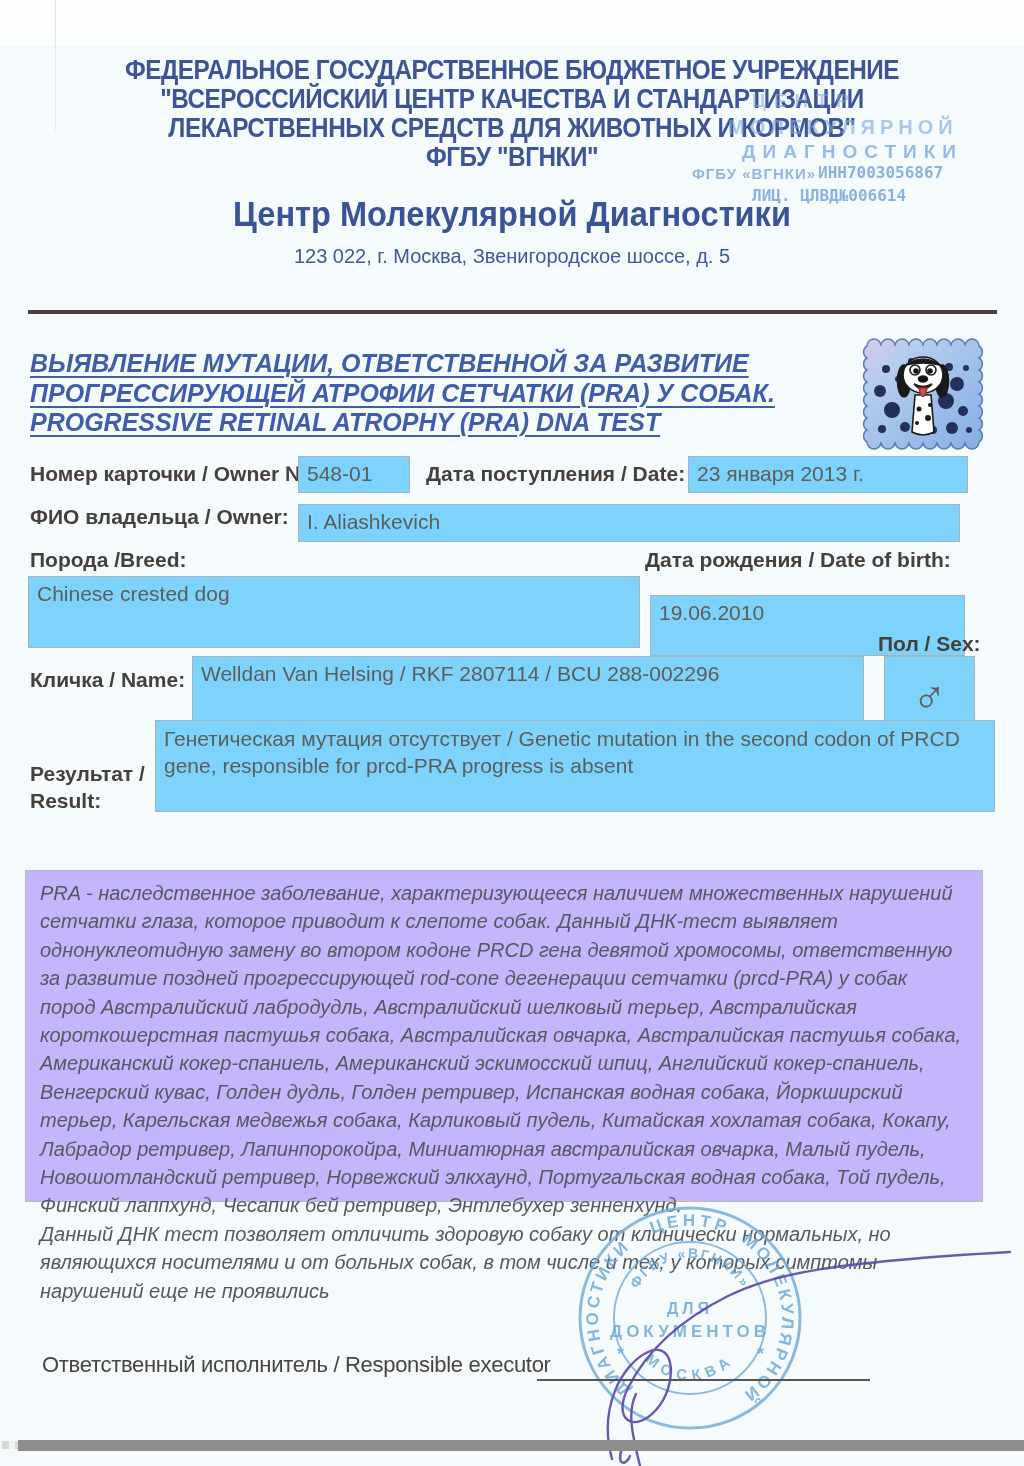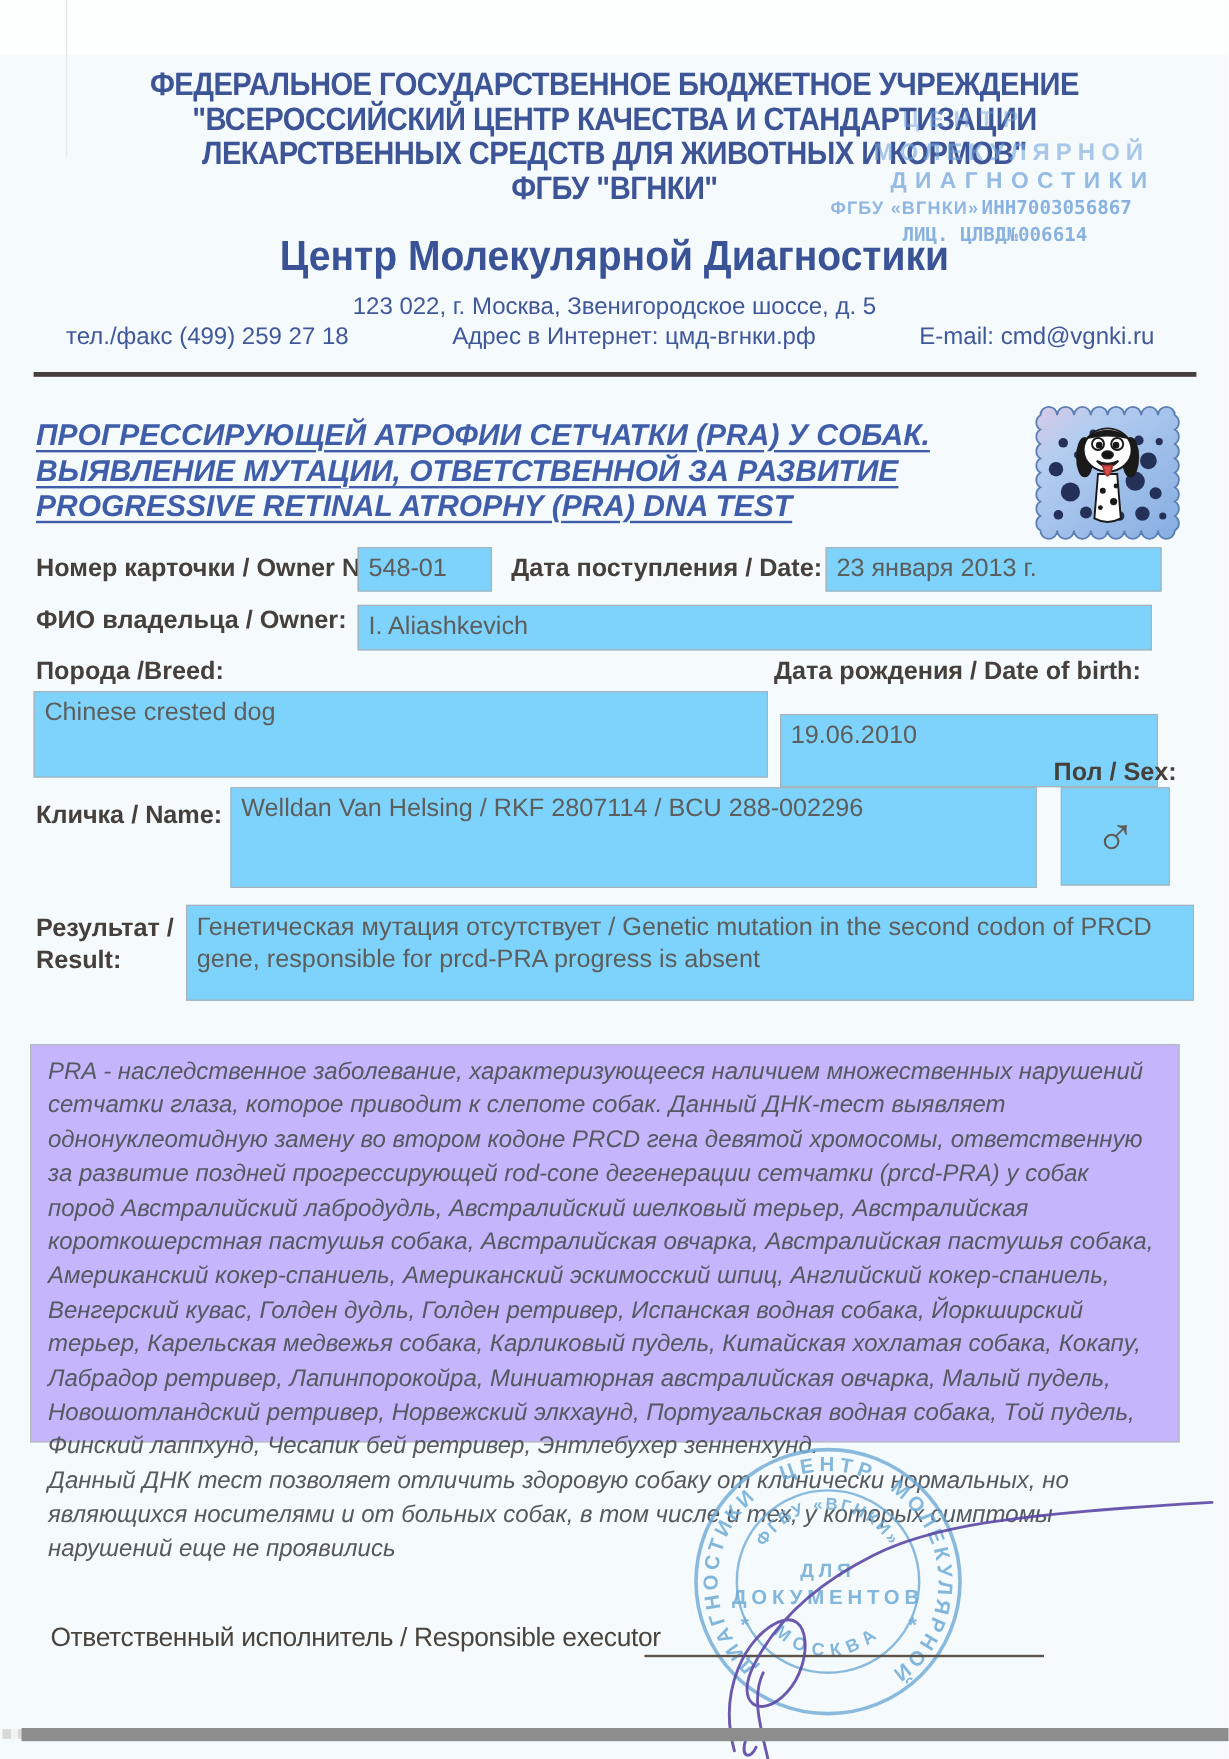--- a/index.html
+++ b/index.html
@@ -77,31 +77,26 @@
     <div class="cs1">ЦЕНТР</div>
     <div class="cs2">МОЛЕКУЛЯРНОЙ</div>
     <div class="cs3">ДИАГНОСТИКИ</div>
     <div class="cs4">ФГБУ «ВГНКИ»</div>
     <div class="cs4b">ИНН7003056867</div>
     <div class="cs5">ЛИЦ. ЦЛВД№006614</div>
   </div>
 
   <div class="center-name">Центр Молекулярной Диагностики</div>
   <div class="address">123 022, г. Москва, Звенигородское шоссе, д. 5</div>
-  <div class="contact">
-    <span>тел./факс (499) 259 27 18</span>
-    <span>Адрес в Интернет: цмд-вгнки.рф</span>
-    <span>E-mail: cmd@vgnki.ru</span>
-  </div>
 
   <div class="rule"></div>
 
   <div class="doc-title">
+    <div><span>ВЫЯВЛЕНИЕ МУТАЦИИ, ОТВЕТСТВЕННОЙ ЗА РАЗВИТИЕ</span></div>
     <div><span>ПРОГРЕССИРУЮЩЕЙ АТРОФИИ СЕТЧАТКИ (PRA) У СОБАК.</span></div>
-    <div><span>ВЫЯВЛЕНИЕ МУТАЦИИ, ОТВЕТСТВЕННОЙ ЗА РАЗВИТИЕ</span></div>
     <div><span>PROGRESSIVE RETINAL ATROPHY (PRA) DNA TEST</span></div>
   </div>
 
   <svg class="dog-logo" width="140" height="118" viewBox="0 0 140 118">
     <defs>
       <linearGradient id="stampGrad" x1="0" y1="0" x2="1" y2="1">
         <stop offset="0" stop-color="#d9c9e6"></stop>
           <stop offset="0.25" stop-color="#b4cdf0"></stop>
         <stop offset="1" stop-color="#86aee2"></stop>
       </linearGradient>
@@ -178,21 +173,21 @@
   <div class="label" style="left:30px;top:668px;">Кличка / Name:</div>
   <div class="vbox" style="left:192px;top:656px;width:672px;height:84px;">
     <span class="vtxt">Welldan Van Helsing / RKF 2807114 / BCU 288-002296</span>
   </div>
   <div class="vbox sexbox" style="left:884px;top:656px;width:91px;height:82px;">
     <span>♂</span>
   </div>
 
   <div class="label pre" style="left:30px;top:760px;line-height:27px;">Результат /
 Result:</div>
-  <div class="vbox" style="left:155px;top:754px;width:840px;height:80px;">
+  <div class="vbox" style="left:155px;top:720px;width:840px;height:92px;">
     <span class="vtxt" style="line-height:27px;">Генетическая мутация отсутствует / Genetic mutation in the second codon of PRCD gene, responsible for prcd-PRA progress is absent</span>
   </div>
 
   <div class="desc">PRA - наследственное заболевание, характеризующееся наличием множественных нарушений сетчатки глаза, которое приводит к слепоте собак. Данный ДНК-тест выявляет однонуклеотидную замену во втором кодоне PRCD гена девятой хромосомы, ответственную за развитие поздней прогрессирующей rod-cone дегенерации сетчатки (prcd-PRA)  у собак пород Австралийский лабродудль, Австралийский шелковый терьер, Австралийская короткошерстная пастушья собака, Австралийская овчарка, Австралийская пастушья собака, Американский кокер-спаниель, Американский эскимосский шпиц, Английский кокер-спаниель, Венгерский кувас, Голден дудль, Голден ретривер, Испанская водная собака, Йоркширский  терьер, Карельская медвежья собака, Карликовый пудель, Китайская хохлатая собака, Кокапу, Лабрадор ретривер, Лапинпорокойра, Миниатюрная австралийская овчарка, Малый пудель, Новошотландский ретривер, Норвежский элкхаунд, Португальская водная собака, Той пудель, Финский лаппхунд, Чесапик бей ретривер, Энтлебухер зенненхунд.
 Данный ДНК тест позволяет отличить здоровую собаку от клинически нормальных, но являющихся носителями и от больных  собак, в том числе и тех, у которых симптомы нарушений еще не проявились</div>
 
   <svg class="round-stamp" width="250" height="258" viewBox="0 0 250 258">
     <g fill="none" stroke="#6fabd6" stroke-width="3" opacity="0.8">
       <circle cx="125" cy="122" r="110"></circle>
       <circle cx="125" cy="122" r="76" stroke-width="2"></circle>

